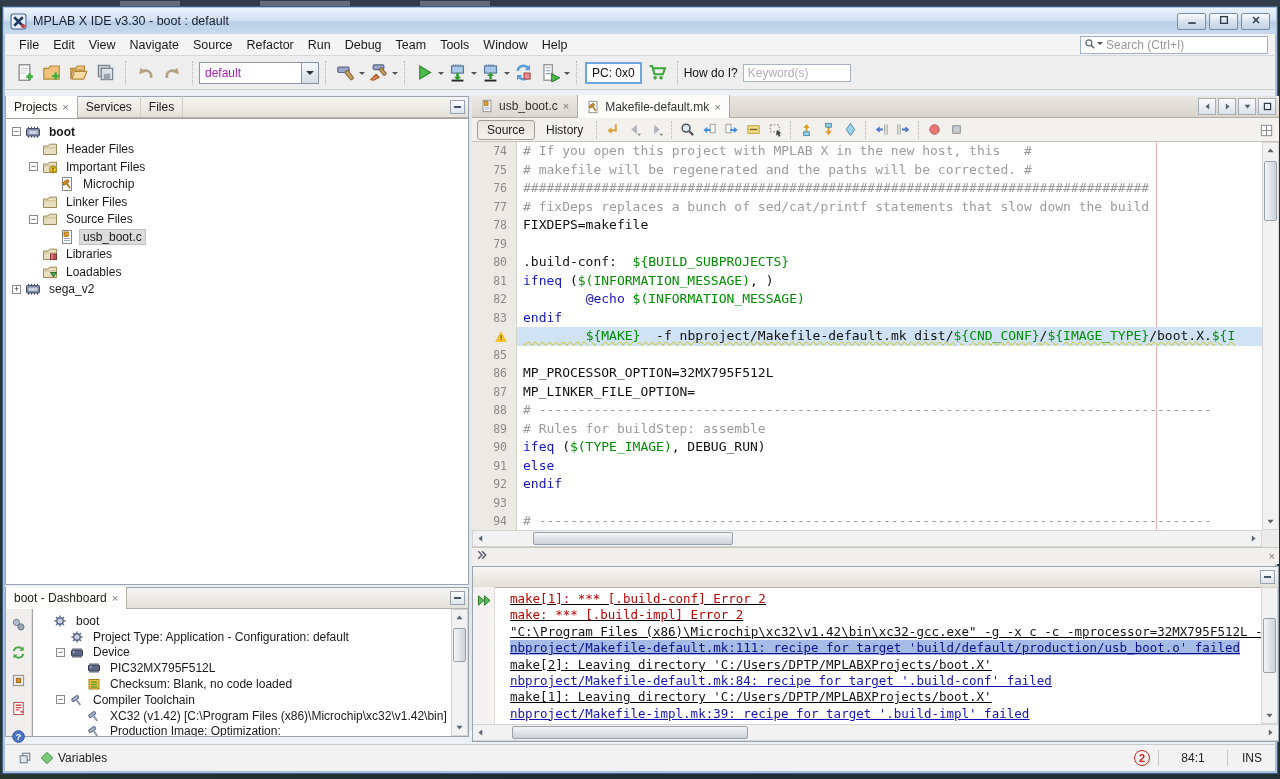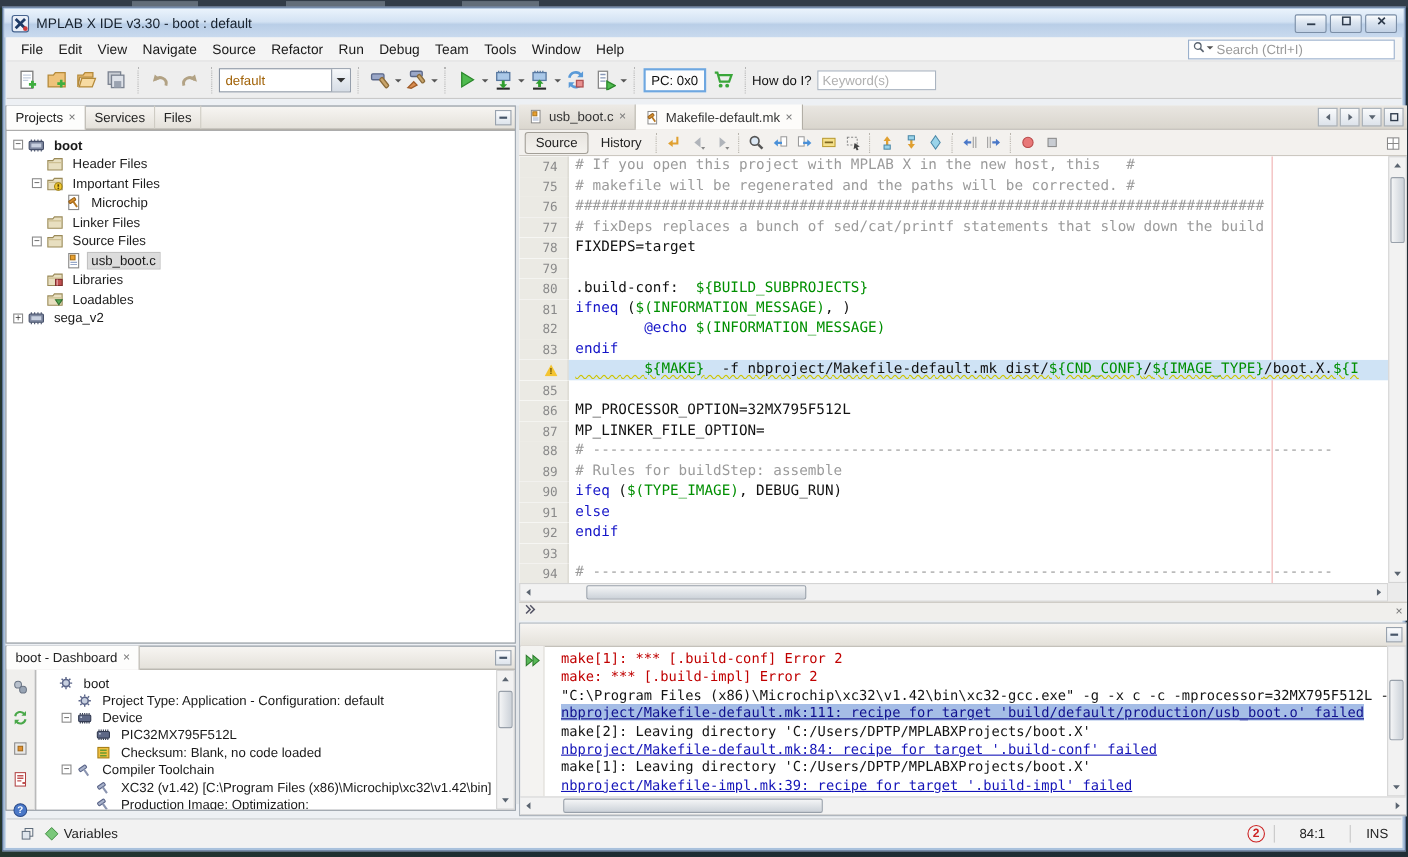--- a/index.html
+++ b/index.html
@@ -33,21 +33,21 @@
   .searchbox input::placeholder{color:#9a9a9a;}
   
   .toolbar{position:absolute;left:3px;top:49px;right:3px;height:34px;background:#eeeeee;
     border-bottom:1px solid #c9c9c9;display:flex;align-items:center;padding-left:5px;}
   .tbtn{width:27px;height:26px;display:flex;align-items:center;justify-content:center;}
   .tbtn svg{width:19px;height:19px;}
   .dd{width:0;height:0;border:3.5px solid transparent;border-top-color:#555;margin-top:4px;}
   .tgroup{display:flex;align-items:center;}
   .tsep{width:1px;height:24px;border-left:1px dotted #b4b4b4;margin:0 6px;}
   .combo{width:120px;height:22px;border:1px solid #8a94a2;background:#fff;display:flex;align-items:stretch;}
-  .combo-txt{flex:1;font-size:12px;padding:3px 5px;color:#a16207;}
+  .combo-txt{flex:1;font-size:12px;padding:3px 5px;color:#a21caf;}
   .combo-btn{width:17px;background:linear-gradient(#f6f8fa,#d6dde6);border-left:1px solid #8a94a2;
     display:flex;align-items:center;justify-content:center;}
   .combo-btn i{width:0;height:0;border:4px solid transparent;border-top-color:#333;margin-top:4px;}
   .pcbox{height:22px;border:2px solid #6ea7e0;background:#fdfdfd;font-size:12px;color:#111;
     display:flex;align-items:center;padding:0 5px;margin:0 2px;}
   .howdoi{display:flex;align-items:center;gap:5px;}
   .howdoi label{font-size:12px;color:#111;}
   .howdoi input{width:108px;height:18px;border:1px solid #aab4c0;font-size:12px;padding:0 4px;color:#333;}
   .howdoi input::placeholder{color:#b0b0b0;}
   
@@ -125,21 +125,21 @@
   .collapsebar{position:absolute;left:0;right:0;top:451px;height:17px;background:#f0efec;
     border-top:1px solid #c8c4bc;display:flex;align-items:center;padding:0 4px;}
   .collapsebar svg{width:12px;height:12px;}
   .collapsebar .x{margin-left:auto;}
   
   .outzone{position:absolute;left:469px;top:559px;width:807px;height:176px;background:#fff;
     border:1px solid #9aa4ae;}
   .outbody{position:absolute;left:0;top:20px;right:0;bottom:17px;overflow:hidden;}
   .outstrip{position:absolute;left:0;top:0;bottom:0;width:22px;background:#f4f3f1;border-right:1px solid #e0ded8;}
   .outstrip .ebtn{margin-top:3px;}
-  .outlines{position:absolute;left:22px;top:0;right:17px;bottom:0;padding:4px 0 0 15px;overflow:hidden;}
+  .outlines{position:absolute;left:22px;top:0;right:17px;bottom:0;padding:4px 0 0 15px;overflow:hidden;text-decoration:underline;}
   .ol{height:16.4px;line-height:16.4px;font:12.5px "DejaVu Sans Mono",monospace;white-space:pre;}
   .out-error{color:#c00000;}
   .out-plain{color:#141414;}
   .out-link{color:#1414b8;text-decoration:underline;}
   .out-linksel{color:#10108f;text-decoration:underline;background:#a5bde6;display:inline-block;}
   
   .dashside{position:absolute;left:0;top:21px;bottom:0;width:26px;background:#f0efed;border-right:1px solid #ddd;}
   .dashside .ebtn{margin:5px auto 8px;}
   
   .statusbar{position:absolute;left:3px;right:3px;top:737px;height:26px;background:#f2f2f2;
@@ -783,21 +783,21 @@
           <div class="cl">
             <span class="ln">76</span>
             <span class="ct"><span class="c">################################################################################</span></span>
           </div>
           <div class="cl">
             <span class="ln">77</span>
             <span class="ct"><span class="c"># fixDeps replaces a bunch of sed/cat/printf statements that slow down the build</span></span>
           </div>
           <div class="cl">
             <span class="ln">78</span>
-            <span class="ct"><span class="p">FIXDEPS=target</span></span>
+            <span class="ct"><span class="p">FIXDEPS=makefile</span></span>
           </div>
           <div class="cl">
             <span class="ln">79</span>
             <span class="ct"></span>
           </div>
           <div class="cl">
             <span class="ln">80</span>
             <span class="ct"><span class="p">.build-conf:  </span><span class="v">${BUILD_SUBPROJECTS}</span></span>
           </div>
           <div class="cl">

